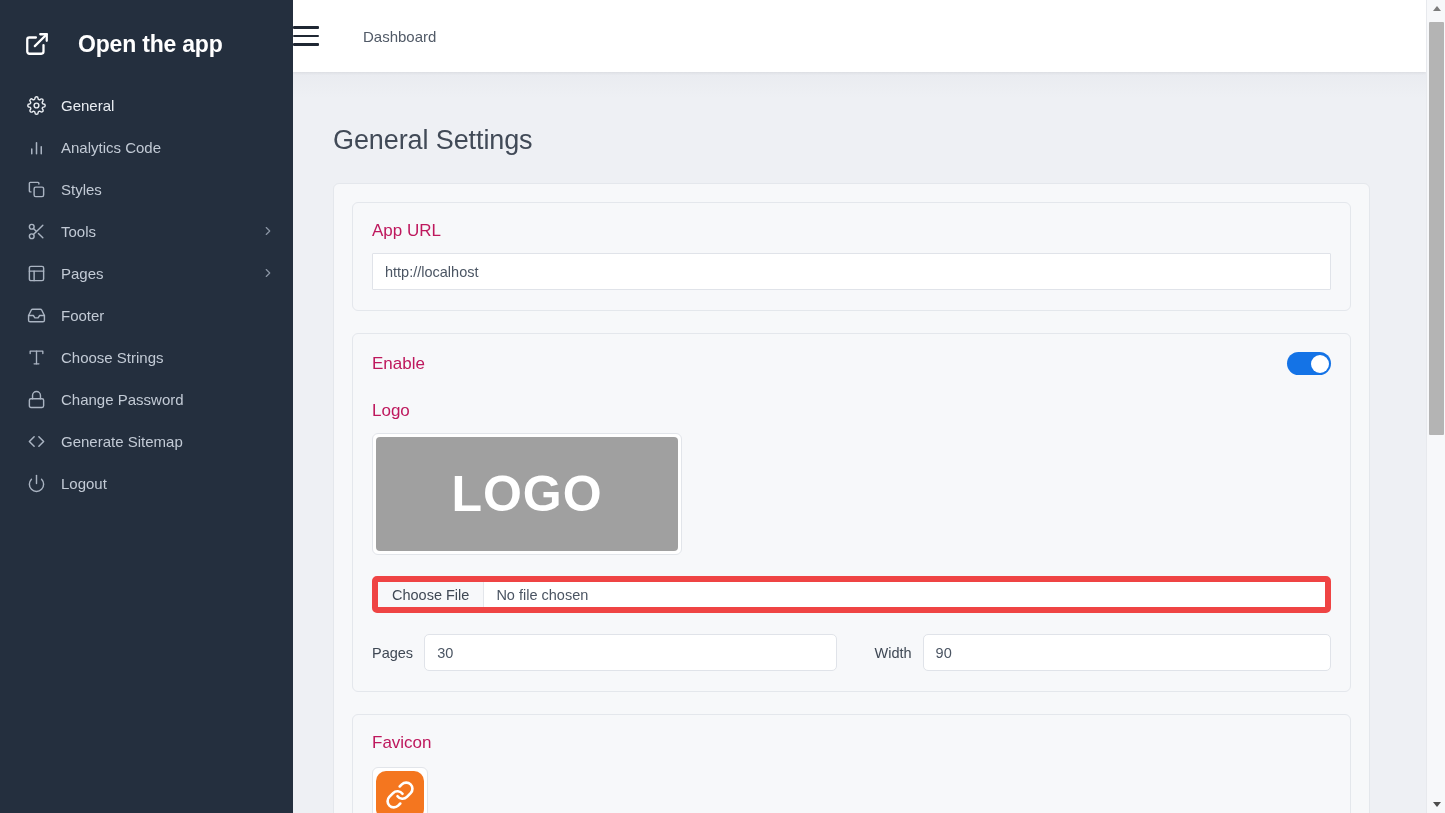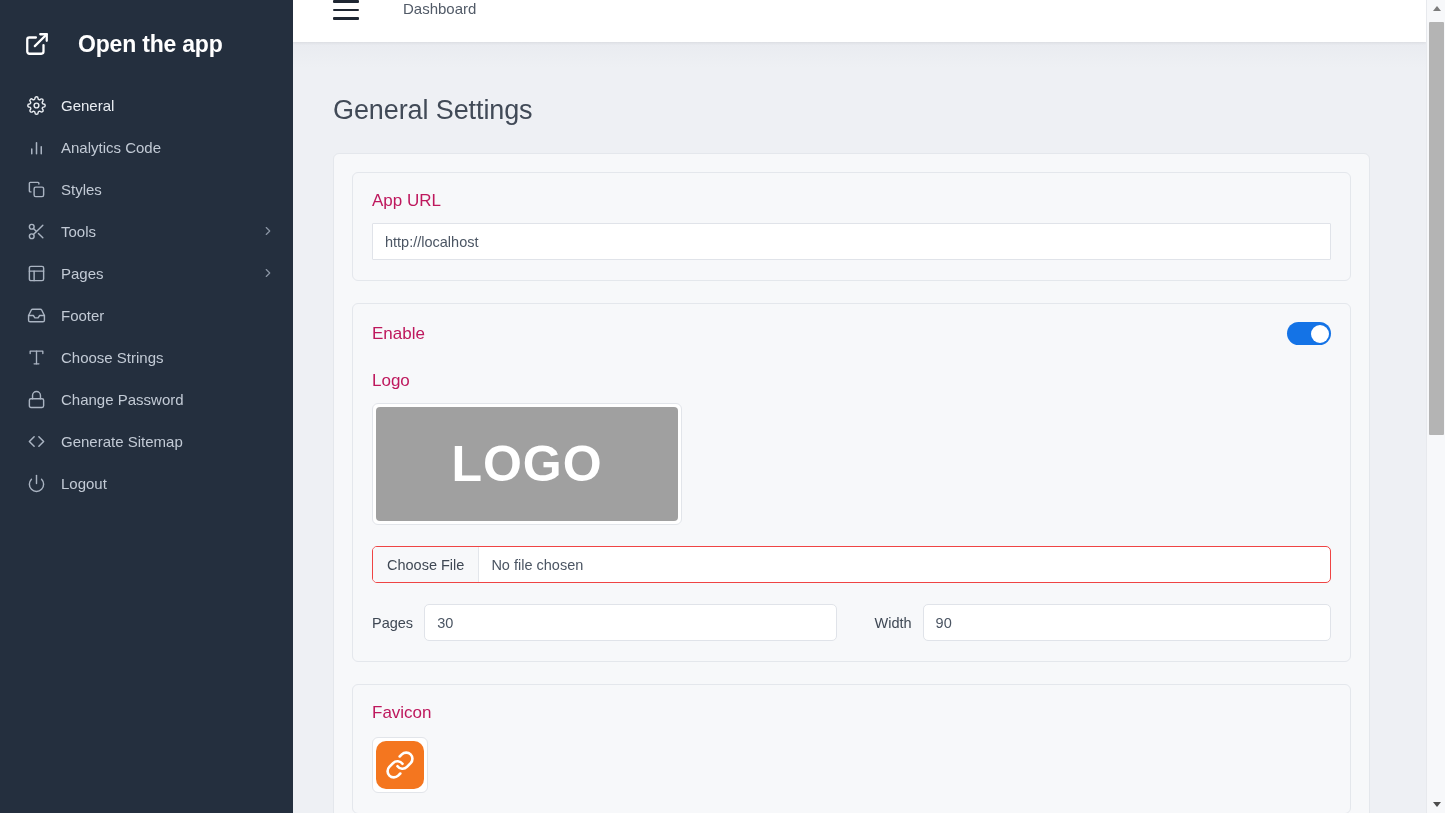--- a/index.html
+++ b/index.html
@@ -79,24 +79,24 @@
   
   .main {
     position: absolute;
     left: 293px; top: 0;
     width: 1133px; height: 813px;
     background: #eef0f4;
     overflow: hidden;
   }
   .topbar {
     position: relative;
-    height: 42px;
-    background: #ffffff;
-    display: flex;
-    padding-left: 40px;
+    height: 72px;
+    background: #ffffff;
+    display: flex;
+    align-items: center;
     box-shadow: 0 1px 3px rgba(0,0,0,0.07);
     z-index: 5;
   }
   .hamburger {
     width: 26px; height: 20px;
     display: flex; flex-direction: column;
     justify-content: space-between;
     cursor: pointer;
     margin-right: 44px;
   }
@@ -205,21 +205,21 @@
     color: #ffffff;
     font-size: 50px;
     font-weight: bold;
     letter-spacing: 1px;
   }
 
   .file-input {
     display: flex;
     align-items: stretch;
     height: 37px;
-    border: 1px solid #ef4444;
+    border: 6px solid #ef4444;
     border-radius: 5px;
     background: #ffffff;
     overflow: hidden;
     margin-top: 21px;
   }
   .file-btn {
     display: flex;
     align-items: center;
     padding: 0 14px;
     font-size: 14.5px;

